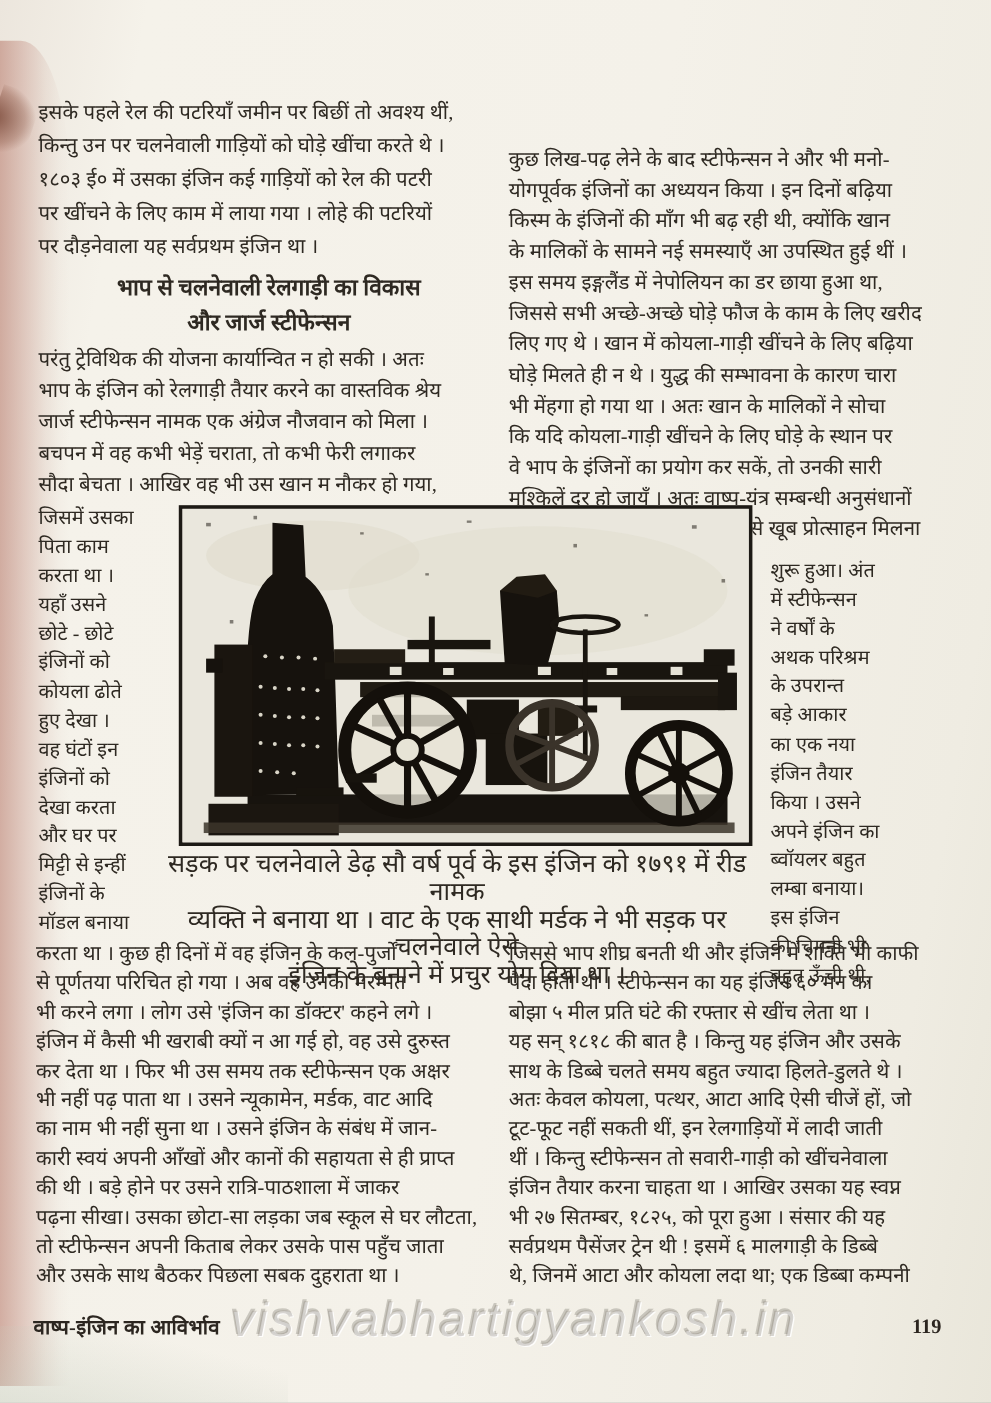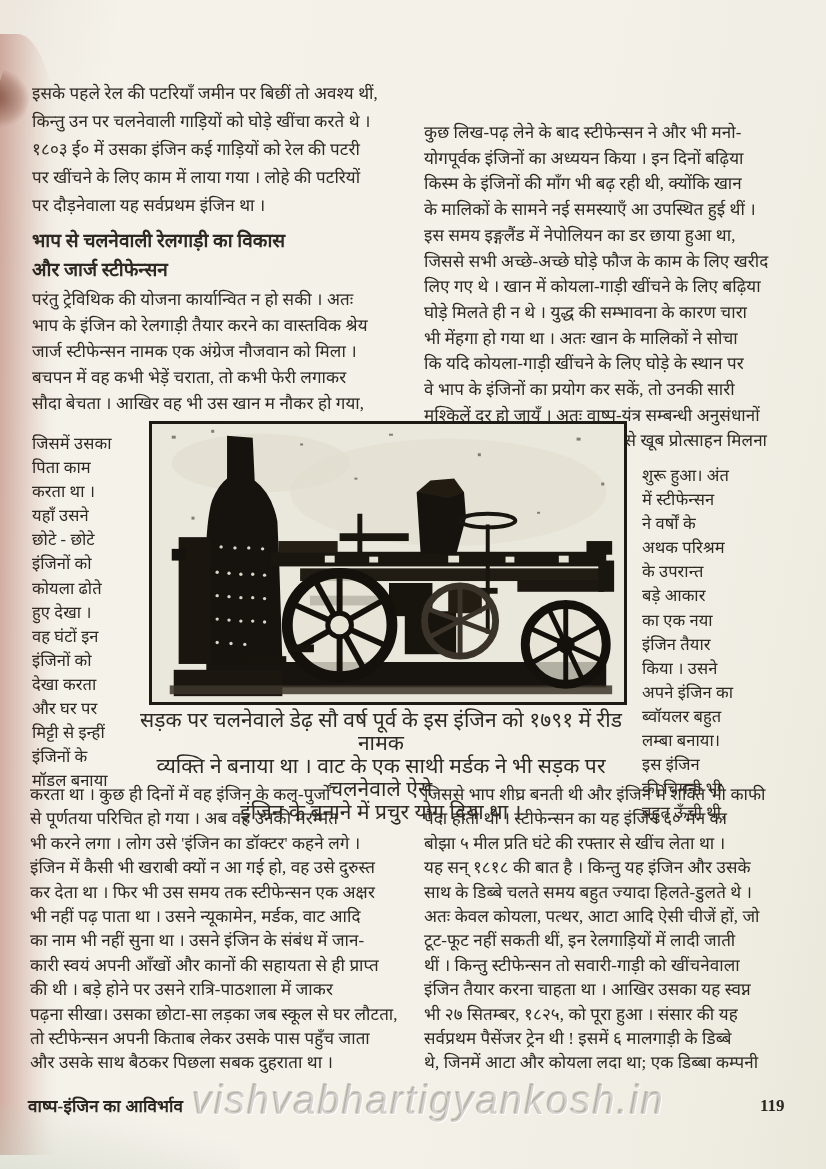--- a/index.html
+++ b/index.html
@@ -37,26 +37,26 @@
   }
   .txt{
     position:absolute;
     white-space:pre-line;
     text-align:justify;
     letter-spacing:0.1px;
   }
   .p-lefttop{top:80px;left:32px;width:384px;font-size:17px;line-height:28px;font-family:Liberation Serif, serif;}
   .heading{
     position:absolute;top:226px;left:32px;width:384px;
-    text-align:left;font-size:19px;line-height:29px;font-weight:600;
+    text-align:center;font-size:19px;line-height:29px;font-weight:600;
     white-space:pre-line;
   }
   .p-left2{top:287px;left:32px;width:384px;font-size:17px;line-height:26px;}
   .p-righttop{top:80px;left:424px;width:382px;font-size:17px;line-height:25.7px;margin-top:40px;}
-  .col-left-narrow{top:420px;left:32px;width:124px;font-size:16.5px;line-height:24.1px;text-align:justify;margin-top:12px;}
+  .col-left-narrow{top:420px;left:32px;width:124px;font-size:16.5px;line-height:24.1px;text-align:justify;}
   .col-right-narrow{top:420px;left:642px;width:166px;font-size:16.5px;line-height:24.1px;text-align:justify;margin-top:44px;}
   .caption{top:709px;left:126px;width:510px;font-size:21px;line-height:23px;text-align:center;}
   .p-leftbottom{top:783px;left:30px;width:388px;font-size:17px;line-height:24.4px;}
   .p-rightbottom{top:783px;left:424px;width:384px;font-size:17px;line-height:24.4px;}
 
   .photo-frame{
     position:absolute;top:421px;left:149px;width:478px;height:284px;
     border:3px solid #1d1a15;background:#eae7dd;box-sizing:border-box;
   }
   .photo-frame svg{display:block;width:100%;height:100%;}

